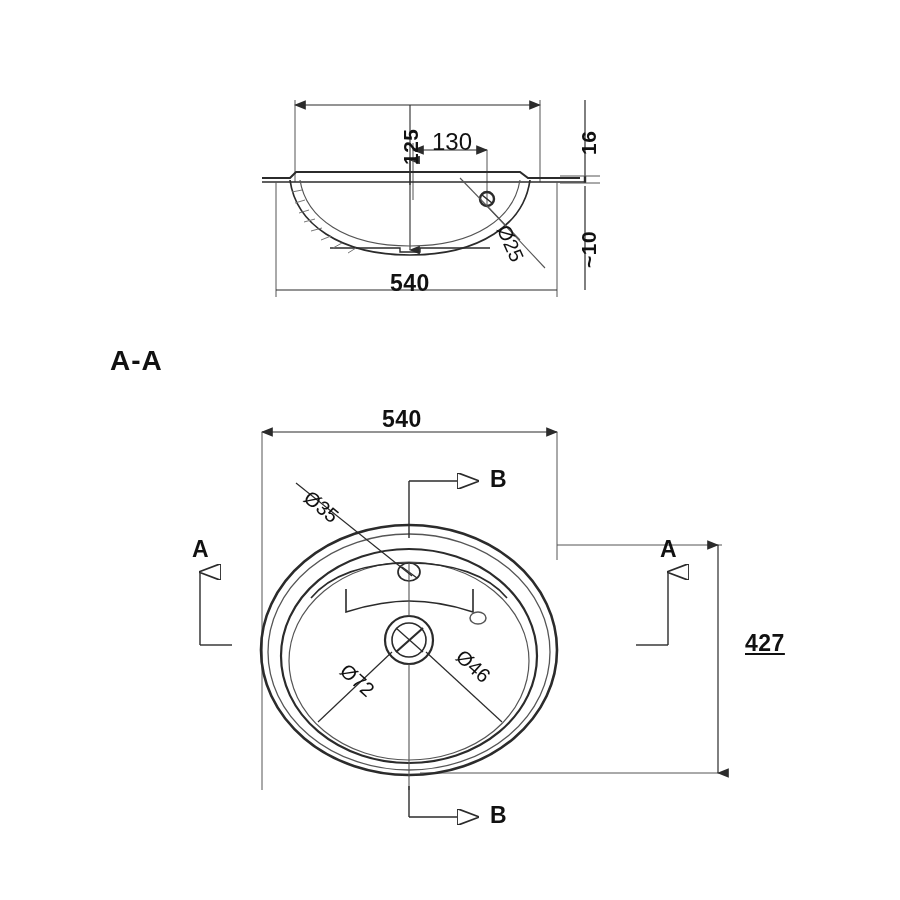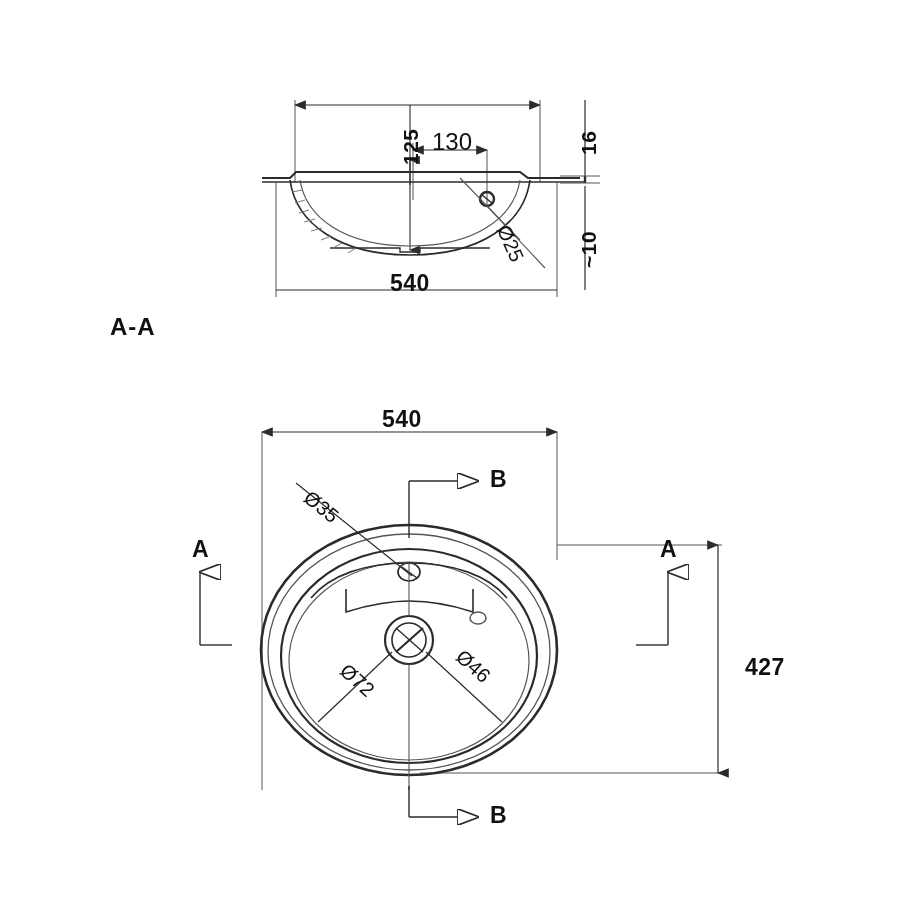--- a/index.html
+++ b/index.html
@@ -5,21 +5,21 @@
   html,body{margin:0;padding:0;background:#ffffff;}
   body{width:900px;height:900px;position:relative;overflow:hidden;
        font-family:"Liberation Sans",sans-serif;color:#111;}
   #sheet{position:absolute;left:0;top:0;width:900px;height:900px;background:#fff;}
   svg{position:absolute;left:0;top:0;width:900px;height:900px;}
   .lbl{position:absolute;font-family:"Liberation Sans",sans-serif;
        font-weight:bold;color:#111;white-space:nowrap;line-height:1;}
   .dim{font-size:21px;letter-spacing:.5px;}
   .dimthin{font-size:24px;font-weight:normal;}
   .mark{font-size:23px;font-weight:bold;}
-  .sec{font-size:24px;font-weight:bold;letter-spacing:1px;}
+  .sec{font-size:28px;font-weight:bold;letter-spacing:1px;margin-top:32px;}
   .rot90{transform:rotate(-90deg);transform-origin:left top;}
   .dia{font-size:20px;font-weight:normal;}
 </style>
 </head>
 <body>
 
 <div id="sheet">
 
   <svg viewBox="0 0 900 900" xmlns="http://www.w3.org/2000/svg">
     <defs>
@@ -151,21 +151,21 @@
   <div class="lbl dim rot90" style="left:400px;top:165px;">125</div>
   <div class="lbl dimthin" style="left:432px;top:130px;">130</div>
   <div class="lbl dim rot90" style="left:578px;top:155px;">16</div>
   <div class="lbl dim rot90" style="left:578px;top:268px;">~10</div>
   <div class="lbl dia" style="left:512px;top:222px;transform:rotate(66deg);transform-origin:left top;">Ø25</div>
   <div class="lbl dim" style="left:390px;top:272px;font-size:23px;">540</div>
 
   <div class="lbl sec" style="left:110px;top:315px;">A-A</div>
 
   <div class="lbl dim" style="left:382px;top:408px;font-size:23px;">540</div>
-  <div class="lbl dim" style="left:745px;top:656px;font-size:23px;">427</div>
+  <div class="lbl dim" style="left:745px;top:632px;font-size:23px;text-decoration:underline;">427</div>
   <div class="lbl dia" style="left:313px;top:487px;transform:rotate(39deg);transform-origin:left top;">Ø35</div>
   <div class="lbl dia" style="left:350px;top:660px;transform:rotate(42deg);transform-origin:left top;">Ø72</div>
   <div class="lbl dia" style="left:466px;top:646px;transform:rotate(42deg);transform-origin:left top;">Ø46</div>
 
   <div class="lbl mark" style="left:192px;top:538px;">A</div>
   <div class="lbl mark" style="left:660px;top:538px;">A</div>
   <div class="lbl mark" style="left:490px;top:468px;">B</div>
   <div class="lbl mark" style="left:490px;top:804px;">B</div>
 
 </div>

